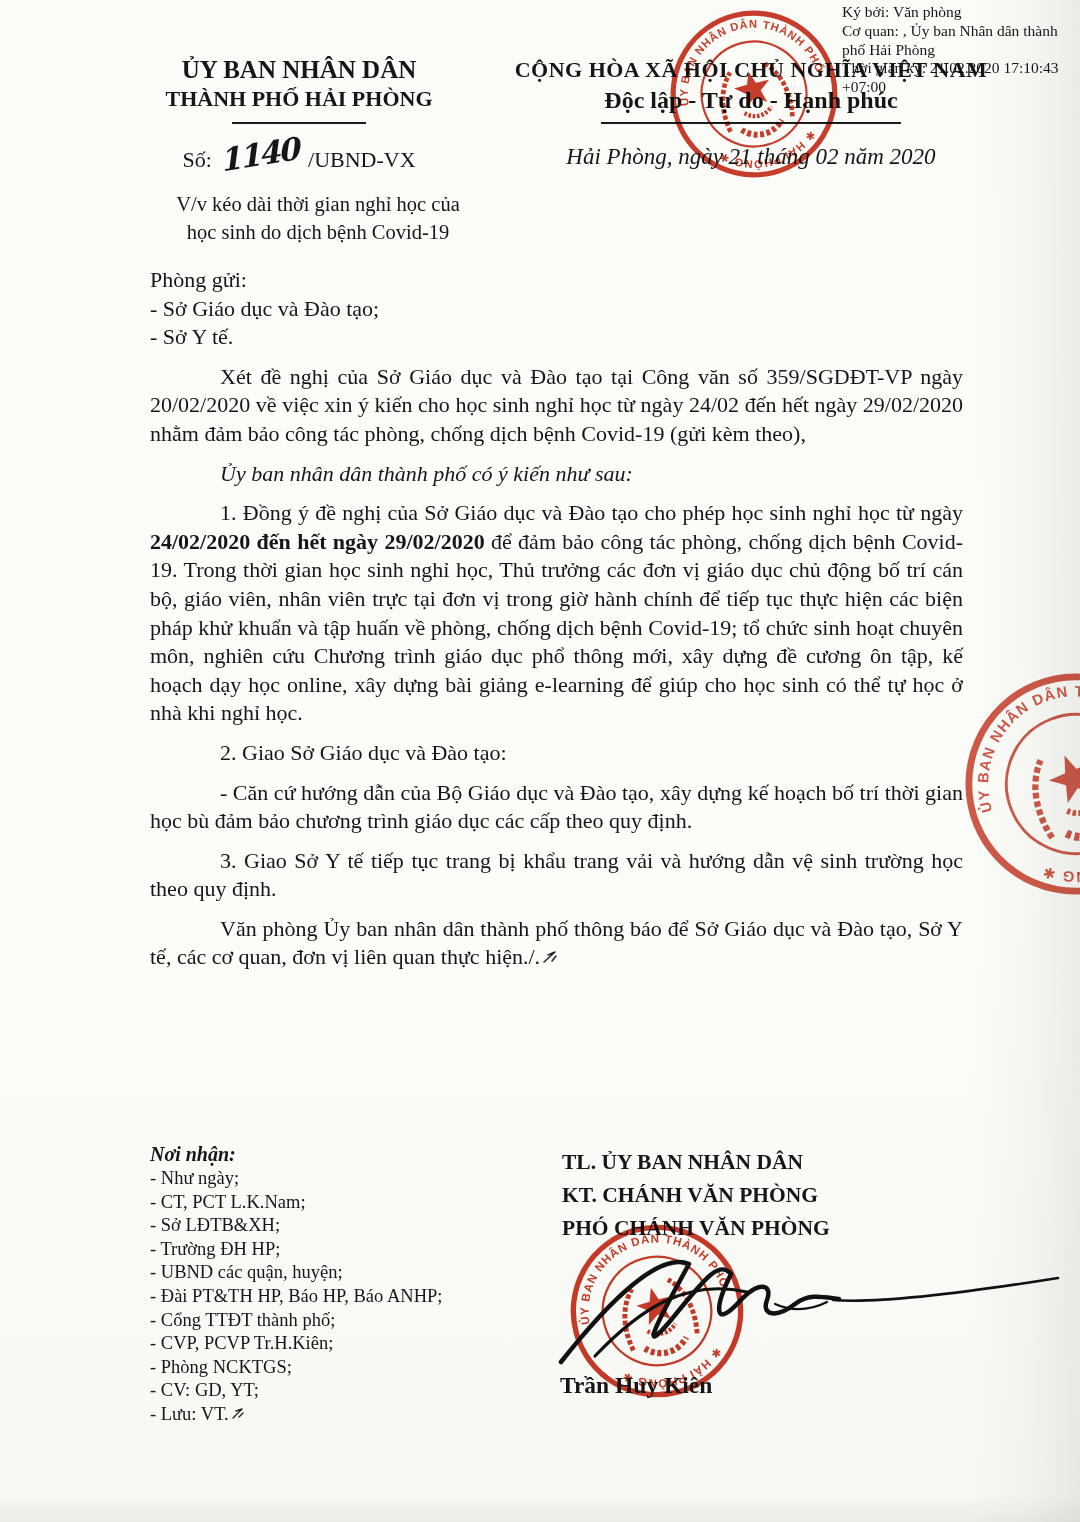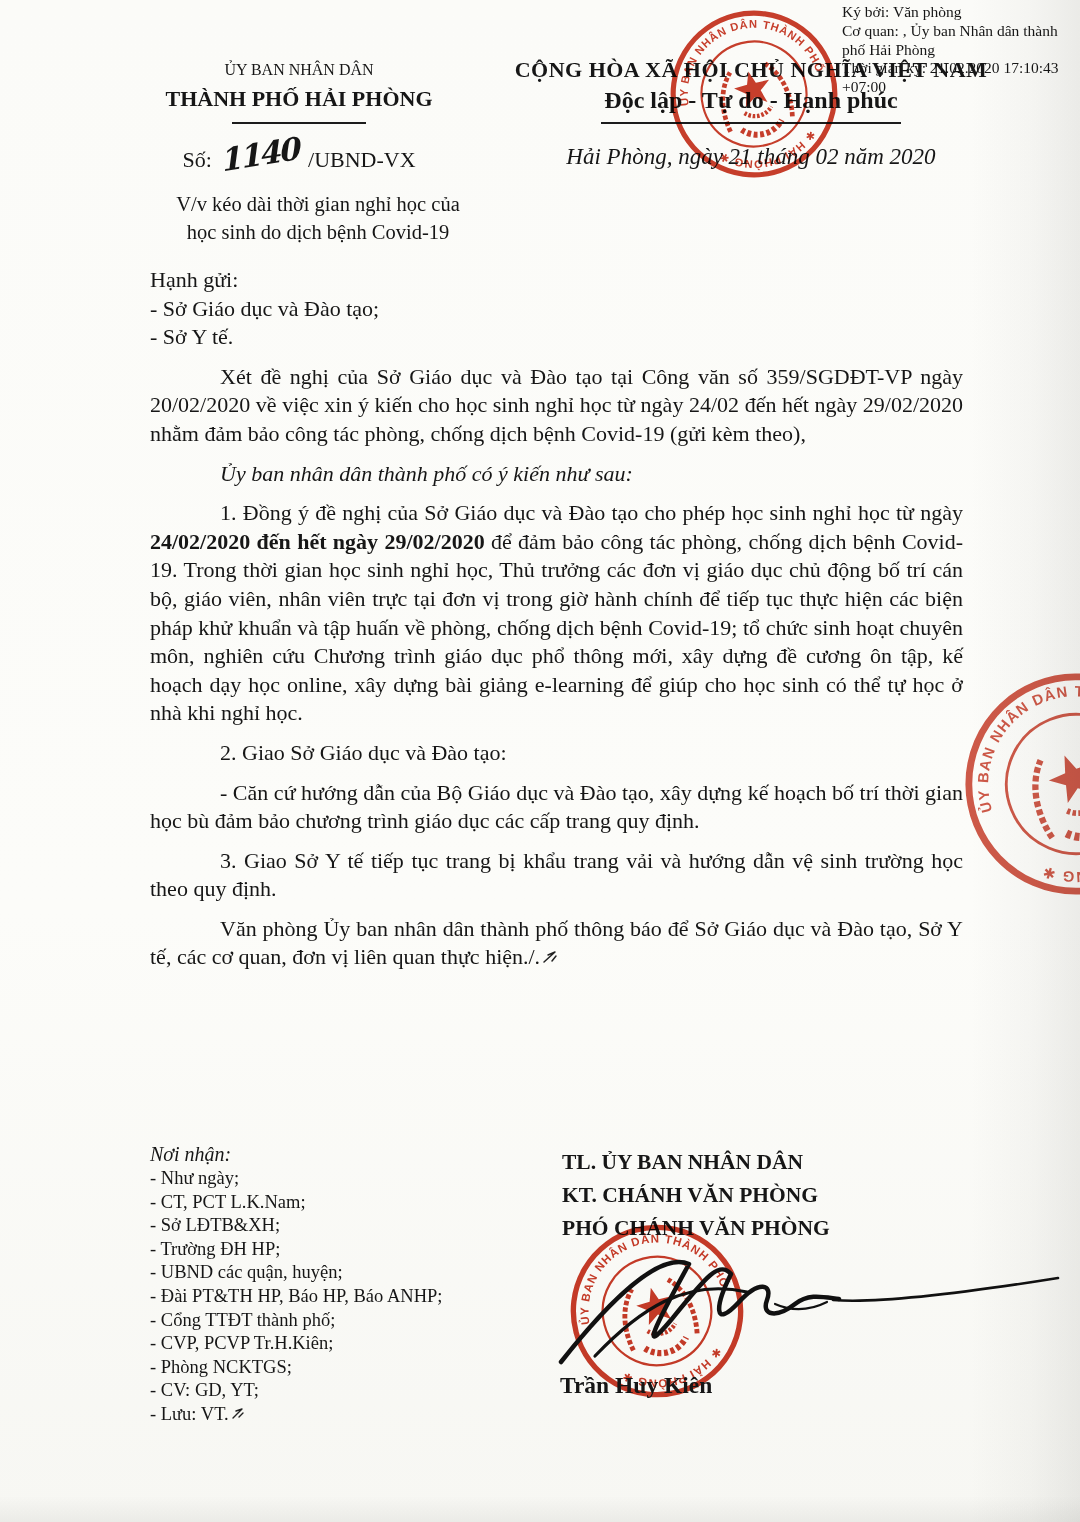--- a/index.html
+++ b/index.html
@@ -10,21 +10,21 @@
     margin:0 auto;
   }
   
   .edge-shade-right{position:absolute;right:0;top:0;width:110px;height:100%;
     background:linear-gradient(90deg,rgba(90,90,85,0) 0%,rgba(90,90,85,.04) 55%,rgba(90,90,85,.10) 100%);z-index:3;}
   .edge-shade-bottom{position:absolute;left:0;bottom:0;width:100%;height:26px;
     background:linear-gradient(180deg,rgba(90,90,85,0),rgba(90,90,85,.08));z-index:3;}
 
   
   .hdr-left{position:absolute;left:118px;top:56px;width:362px;text-align:center;z-index:10;}
-  .hdr-left .l1{font-weight:normal;font-size:16px;line-height:28px;}
+  .hdr-left .l1{font-weight:bold;font-size:25px;line-height:28px;}
   .hdr-left .l2{font-weight:bold;font-size:22px;line-height:30px;}
   .hdr-left .rule{width:134px;border-bottom:2.5px solid #1c1c1c;margin:8px auto 0;}
   .doc-no{position:absolute;left:118px;top:138px;width:362px;text-align:center;font-size:22px;z-index:10;white-space:nowrap;}
   .handnum{display:inline-block;font-family:"DejaVu Serif",serif;font-style:italic;font-weight:bold;
     font-size:31px;transform:rotate(-9deg) skewX(-6deg);margin:0 8px 0 10px;position:relative;top:-2px;letter-spacing:-2px;}
   .subject{position:absolute;left:118px;top:190px;width:400px;text-align:center;font-size:20.5px;line-height:28px;z-index:10;}
   .hdr-right{position:absolute;left:512px;top:56px;width:478px;text-align:center;z-index:10;}
   .hdr-right .l1{font-weight:bold;font-size:22px;line-height:28px;letter-spacing:.5px;}
   .hdr-right .l2{font-weight:bold;font-size:24px;line-height:32px;}
   .hdr-right .rule{width:300px;border-bottom:2.5px solid #1c1c1c;margin:6px auto 0;}
@@ -39,21 +39,21 @@
   .body-txt p{margin:0;}
   .salutation{margin-left:238px;}
   .recip{margin-left:332px;}
   .para{text-align:justify;text-indent:70px;margin-top:11px !important;}
   .lead-italic{font-style:italic;text-indent:70px;margin-top:11px !important;}
   .closing-wrap{position:relative;}
   .mark{display:inline-block;vertical-align:baseline;margin-left:2px;}
 
   
   .noi-nhan{position:absolute;left:150px;top:1141px;width:430px;z-index:10;}
-  .noi-nhan .label{font-weight:normal;font-style:italic;font-size:20px;line-height:26px;}
+  .noi-nhan .label{font-weight:bold;font-style:italic;font-size:20px;line-height:26px;}
   .noi-nhan .item{font-size:18.5px;line-height:23.6px;}
   .sign-block{position:absolute;left:562px;top:1146px;width:456px;
     font-weight:bold;font-size:21.5px;line-height:33px;z-index:10;}
   .signer-name{position:absolute;left:560px;top:1372px;width:392px;text-align:left;
     font-weight:bold;font-size:23.5px;z-index:28;}
 
   
   .seal{position:absolute;mix-blend-mode:multiply;z-index:20;}
   .seal-top{left:668px;top:8px;width:172px;height:172px;transform:rotate(-14deg);opacity:.93;}
   .seal-right{left:962px;top:670px;width:228px;height:228px;transform:rotate(-22deg);opacity:.8;}
@@ -93,28 +93,28 @@
 
   <div class="hdr-right">
     <div class="l1">CỘNG HÒA XÃ HỘI CHỦ NGHĨA VIỆT NAM</div>
     <div class="l2">Độc lập - Tự do - Hạnh phúc</div>
     <div class="rule"></div>
   </div>
 
   <div class="date-line">Hải Phòng, ngày 21 tháng 02 năm 2020</div>
 
   <div class="body-txt">
-    <p class="salutation">Hạnh gửi:</p>
+    <p class="salutation">Phòng gửi:</p>
     <p class="recip">- Sở Giáo dục và Đào tạo;</p>
     <p class="recip">- Sở Y tế.</p>
     <p class="para">Xét đề nghị của Sở Giáo dục và Đào tạo tại Công văn số 359/SGDĐT-VP ngày 20/02/2020 về việc xin ý kiến cho học sinh nghỉ học từ ngày 24/02 đến hết ngày 29/02/2020 nhằm đảm bảo công tác phòng, chống dịch bệnh Covid-19 (gửi kèm theo),</p>
     <p class="lead-italic">Ủy ban nhân dân thành phố có ý kiến như sau:</p>
     <p class="para"><span>1. Đồng ý đề nghị của Sở Giáo dục và Đào tạo cho phép học sinh nghỉ học từ ngày </span><b>24/02/2020 đến hết ngày 29/02/2020</b><span> để đảm bảo công tác phòng, chống dịch bệnh Covid-19. Trong thời gian học sinh nghỉ học, Thủ trưởng các đơn vị giáo dục chủ động bố trí cán bộ, giáo viên, nhân viên trực tại đơn vị trong giờ hành chính để tiếp tục thực hiện các biện pháp khử khuẩn và tập huấn về phòng, chống dịch bệnh Covid-19; tổ chức sinh hoạt chuyên môn, nghiên cứu Chương trình giáo dục phổ thông mới, xây dựng đề cương ôn tập, kế hoạch dạy học online, xây dựng bài giảng e-learning để giúp cho học sinh có thể tự học ở nhà khi nghỉ học.</span></p>
     <p class="para">2. Giao Sở Giáo dục và Đào tạo:</p>
-    <p class="para">- Căn cứ hướng dẫn của Bộ Giáo dục và Đào tạo, xây dựng kế hoạch bố trí thời gian học bù đảm bảo chương trình giáo dục các cấp trang quy định.</p>
+    <p class="para">- Căn cứ hướng dẫn của Bộ Giáo dục và Đào tạo, xây dựng kế hoạch bố trí thời gian học bù đảm bảo chương trình giáo dục các cấp theo quy định.</p>
     <p class="para">3. Giao Sở Y tế tiếp tục trang bị khẩu trang vải và hướng dẫn vệ sinh trường học theo quy định.</p>
     <p class="para closing-wrap"><span>Văn phòng Ủy ban nhân dân thành phố thông báo để Sở Giáo dục và Đào tạo, Sở Y tế, các cơ quan, đơn vị liên quan thực hiện./.</span><svg class="mark" width="16" height="15" viewBox="0 0 16 15">
           <path d="M2,13 L13,3 M13,3 L6,6 M10,12 L14,7" stroke="#222" stroke-width="1.5" fill="none" stroke-linecap="round"></path>
         </svg></p>
   </div>
 
   <div class="noi-nhan">
     <div class="label">Nơi nhận:</div>
     <div class="item">- Như ngày;</div>
     <div class="item">- CT, PCT L.K.Nam;</div>

